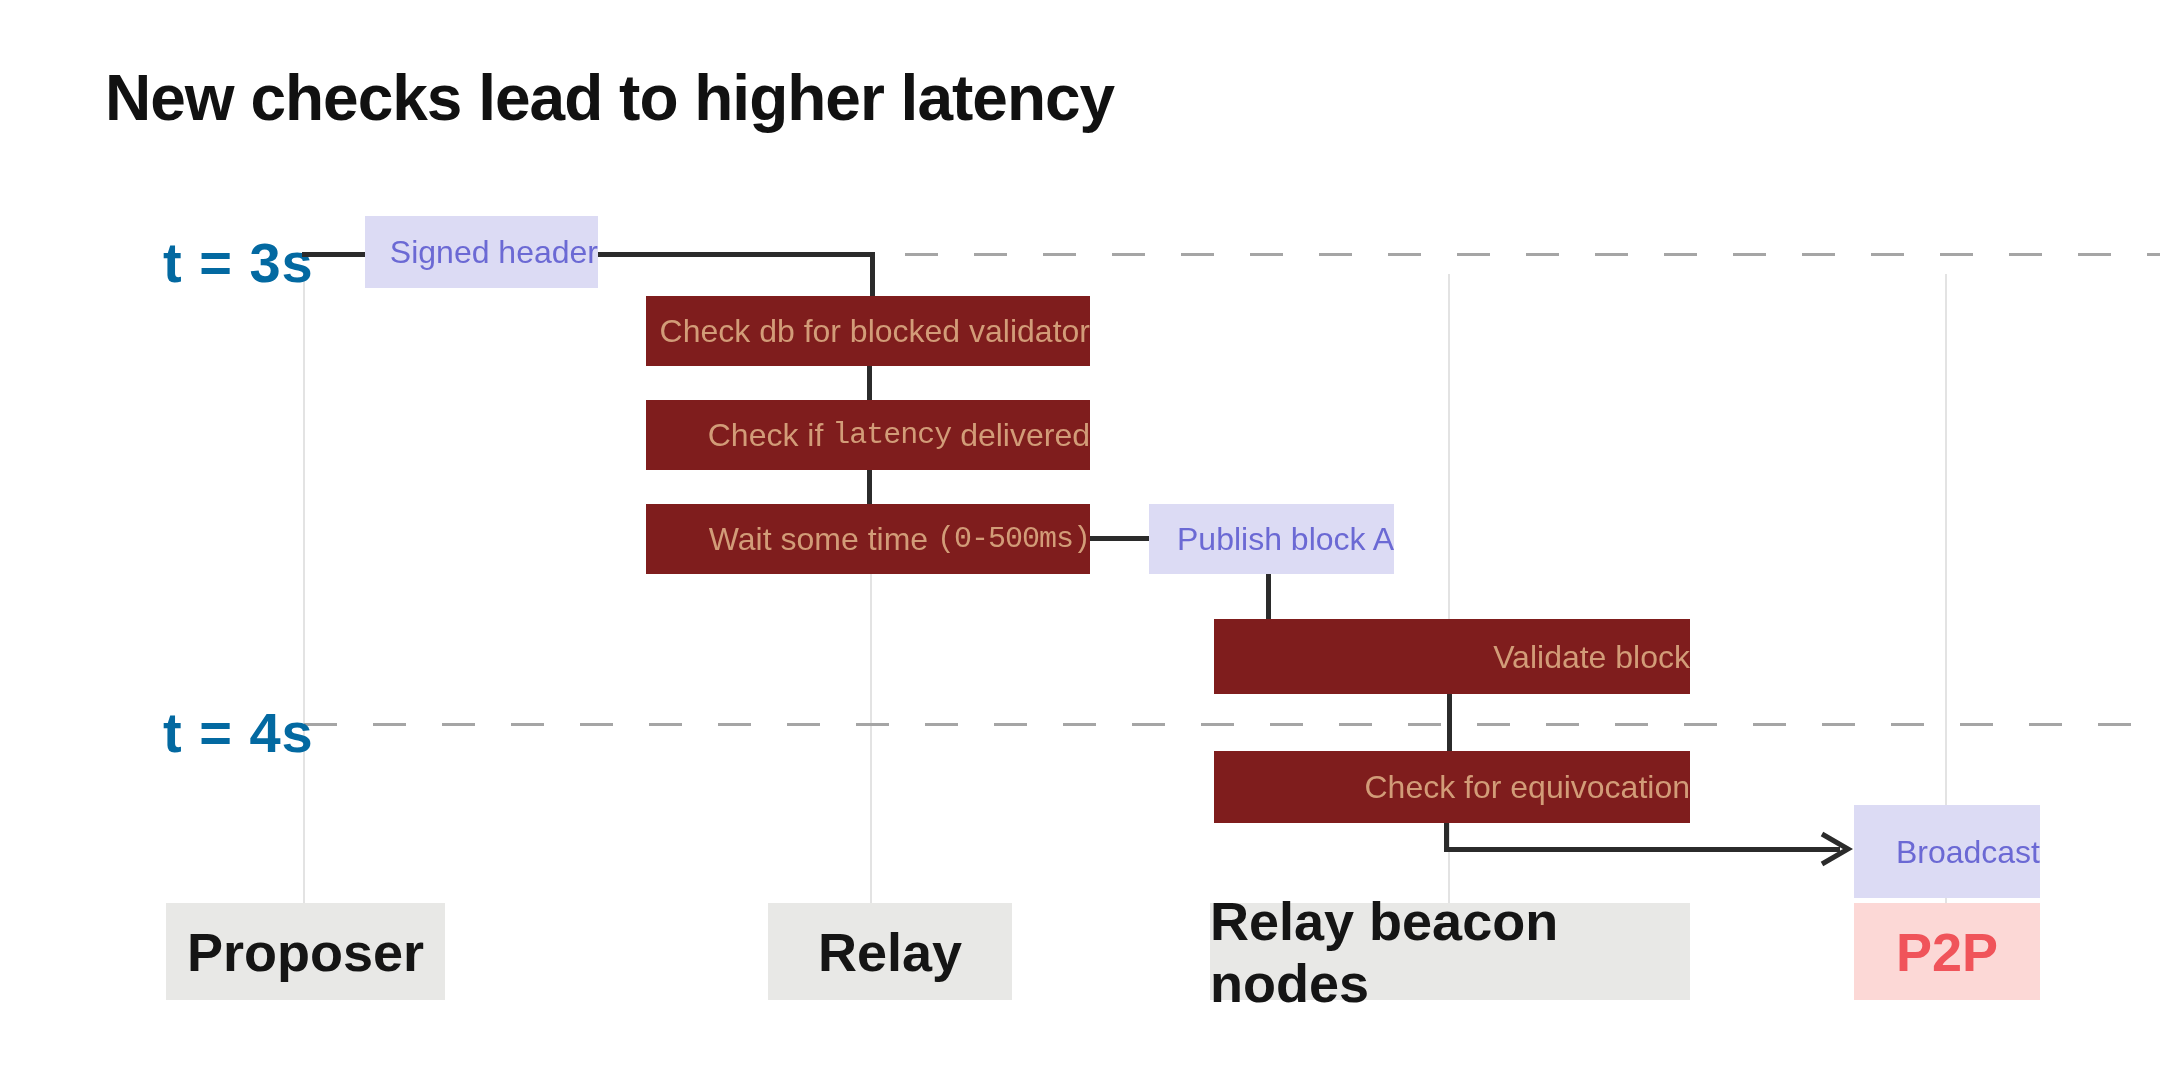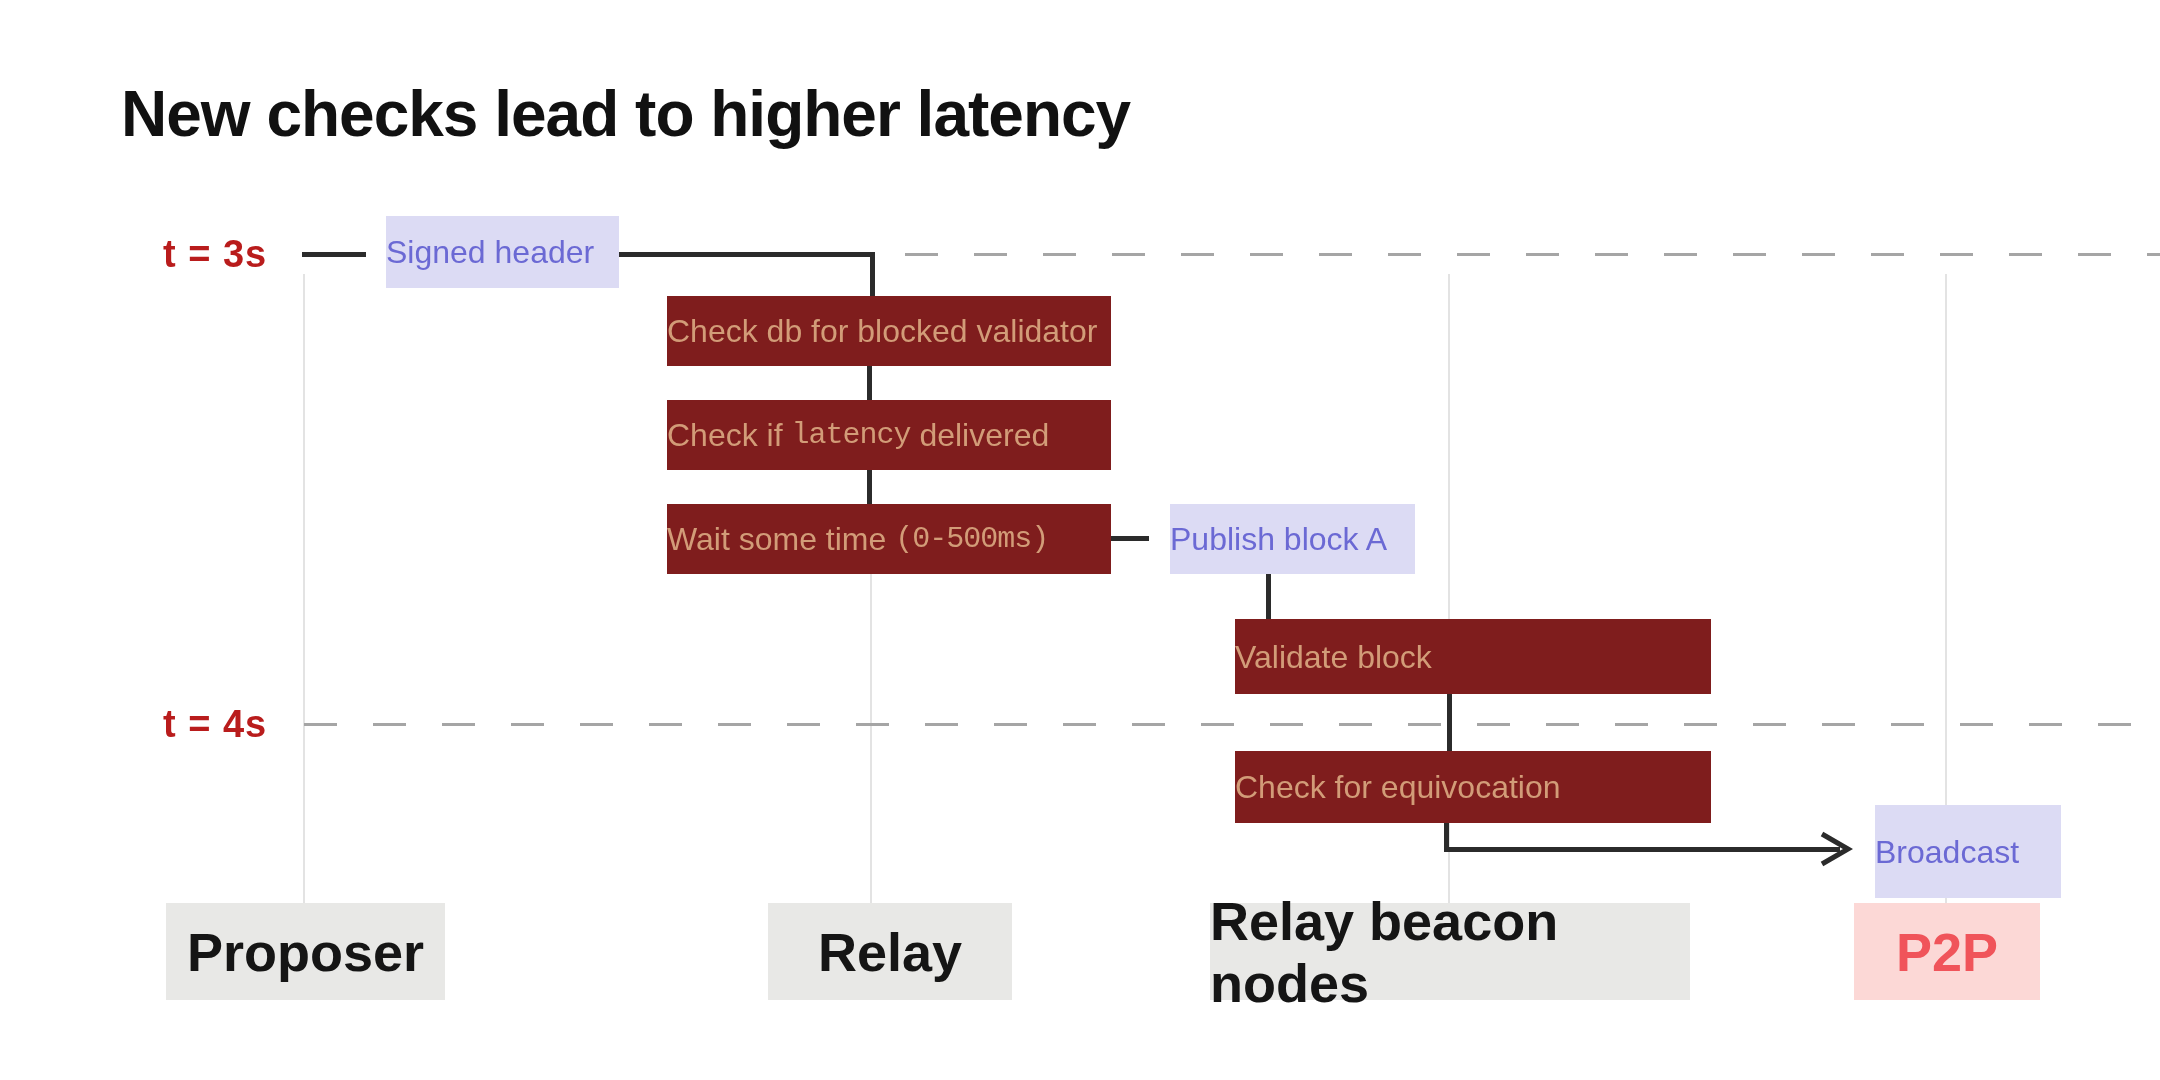--- a/index.html
+++ b/index.html
@@ -2,44 +2,44 @@
 <html><head>
 <meta charset="utf-8">
 <style>
   html,body { margin:0; padding:0; background:#ffffff; }
   #canvas {
     position:relative; width:2160px; height:1080px;
     background:#ffffff; overflow:hidden;
     font-family:"Liberation Sans", sans-serif;
   }
   #title {
-    position:absolute; left:105px; top:52px; margin:16px;
+    position:absolute; left:105px; top:52px; margin:0;
     font-size:64px; font-weight:700; color:#111111; letter-spacing:-1px;
     line-height:1.45;
   }
   .time-label {
     position:absolute; left:163px;
-    font-size:38px; font-weight:700; color:#b91c1c; line-height:1;
+    font-size:56px; font-weight:700; color:#0369a1; line-height:1;
     letter-spacing:1px;
   }
   .time-label.t3 { top:235px; }
   .time-label.t4 { top:705px; }
 
   .lane-line {
     position:absolute; top:274px; height:629px; width:2px; background:#e3e3e3;
   }
   .dash-line {
     position:absolute; height:3px;
     background:repeating-linear-gradient(to right, #a5a5a5 0 33px, transparent 33px 69px);
   }
   .conn { position:absolute; background:#2b2b2b; }
 
   .node {
-    position:absolute; display:flex; align-items:center; justify-content:flex-start;
-    font-size:32px; font-weight:500; white-space:pre; line-height:1;margin-left:21px;
+    position:absolute; display:flex; align-items:center; justify-content:flex-end;
+    font-size:32px; font-weight:500; white-space:pre; line-height:1;
   }
   .node .mono {
     font-family:"Liberation Mono","DejaVu Sans Mono",monospace;
     font-size:30px; letter-spacing:-1px;
   }
   .lavender { background:#dcdbf4; color:#6b69d4; }
   .peach    { background:#7f1d1d; color:#d29c78; }
 
   .lane-box {
     position:absolute; top:903px; height:97px;

